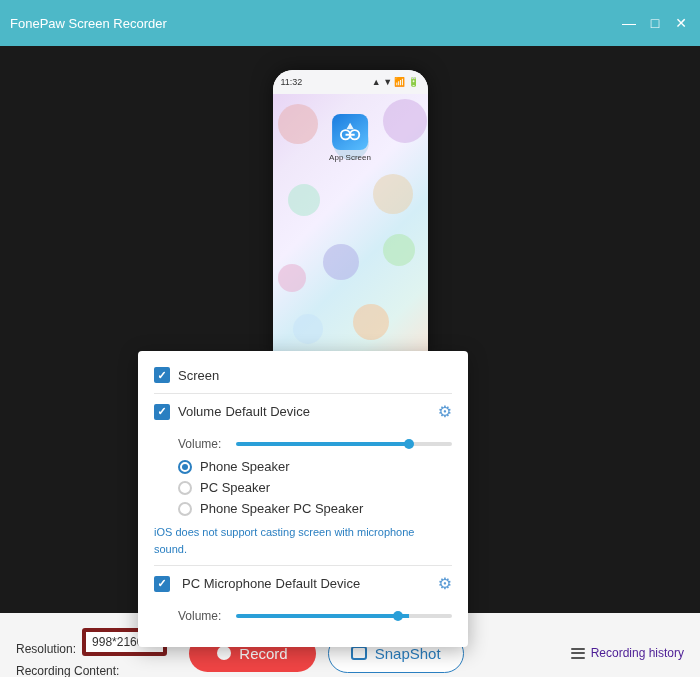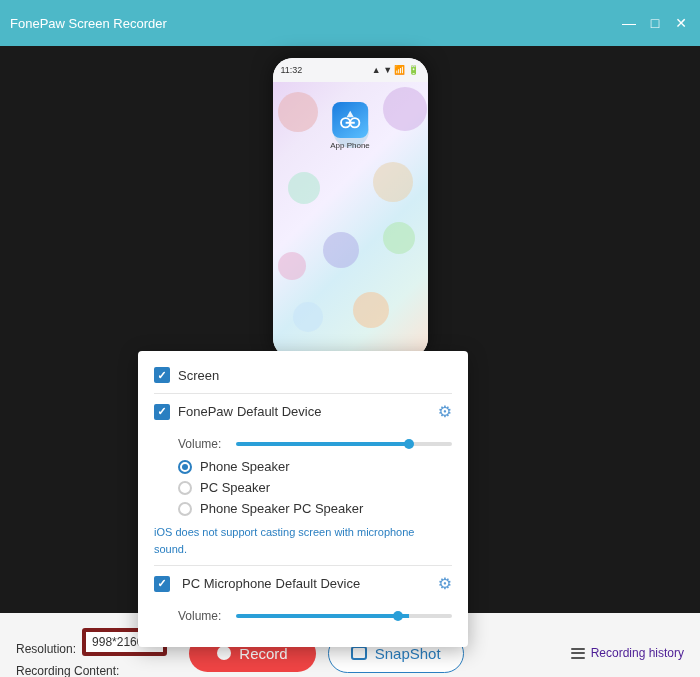--- a/index.html
+++ b/index.html
@@ -55,21 +55,21 @@
       flex-direction: column;
     }
 
     
     .phone-preview-area {
       background: #1a1a1a;
       flex: 1;
       display: flex;
       align-items: flex-start;
       justify-content: center;
-      padding-top: 12px;
+      padding-top: 24px;
       position: relative;
     }
 
     .phone-frame {
       width: 155px;
       height: 300px;
       border-radius: 20px;
       overflow: hidden;
       background: #fff;
       position: relative;
@@ -455,38 +455,38 @@
 
         <div class="app-icon-container">
           <div class="app-store-icon">
             <svg width="22" height="22" viewBox="0 0 24 24" fill="none">
               <path d="M12 2L8 9h8L12 2z" fill="white" opacity="0.9"></path>
               <circle cx="7" cy="15" r="5" stroke="white" stroke-width="2" fill="none"></circle>
               <circle cx="17" cy="15" r="5" stroke="white" stroke-width="2" fill="none"></circle>
               <path d="M7 15 L17 15" stroke="white" stroke-width="2"></path>
             </svg>
           </div>
-          <span class="app-store-label">App Phone</span>
+          <span class="app-store-label">App Screen</span>
         </div>
       </div>
     </div>
 
     <div class="settings-panel">
 
       <div class="settings-row">
         <div class="checkbox-blue"></div>
         <span class="section-label">Screen</span>
       </div>
 
       <hr class="divider-line">
 
       <div class="settings-row">
         <div class="checkbox-blue"></div>
         <div class="speaker-row-inner">
-          <span class="section-label">FonePaw</span>
+          <span class="section-label">Volume</span>
           <span style="margin-left:4px;" class="section-label">Default Device</span>
         </div>
         <span class="gear-icon">⚙</span>
       </div>
 
       <div class="volume-row">
         <span class="volume-label">Volume:</span>
         <div class="volume-slider">
           <div class="volume-slider-thumb"></div>
         </div>

